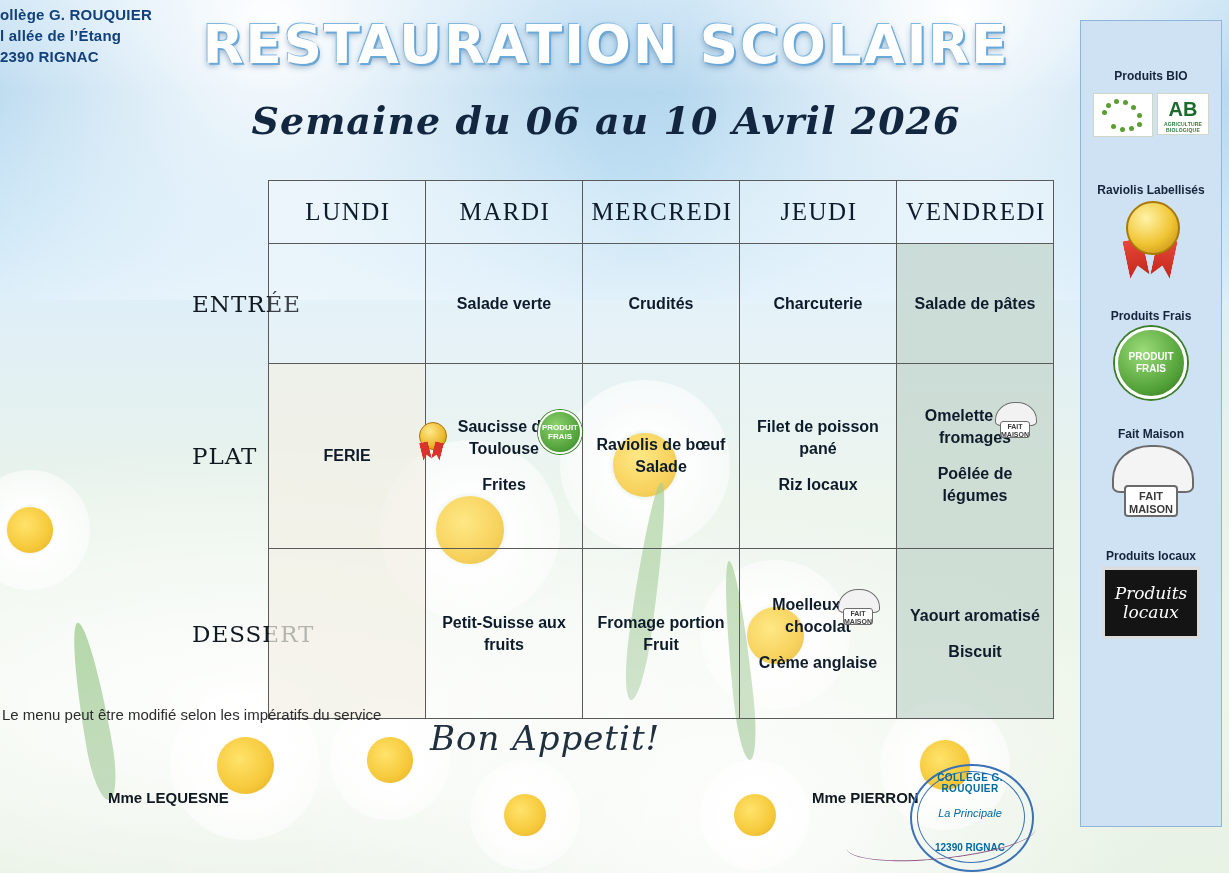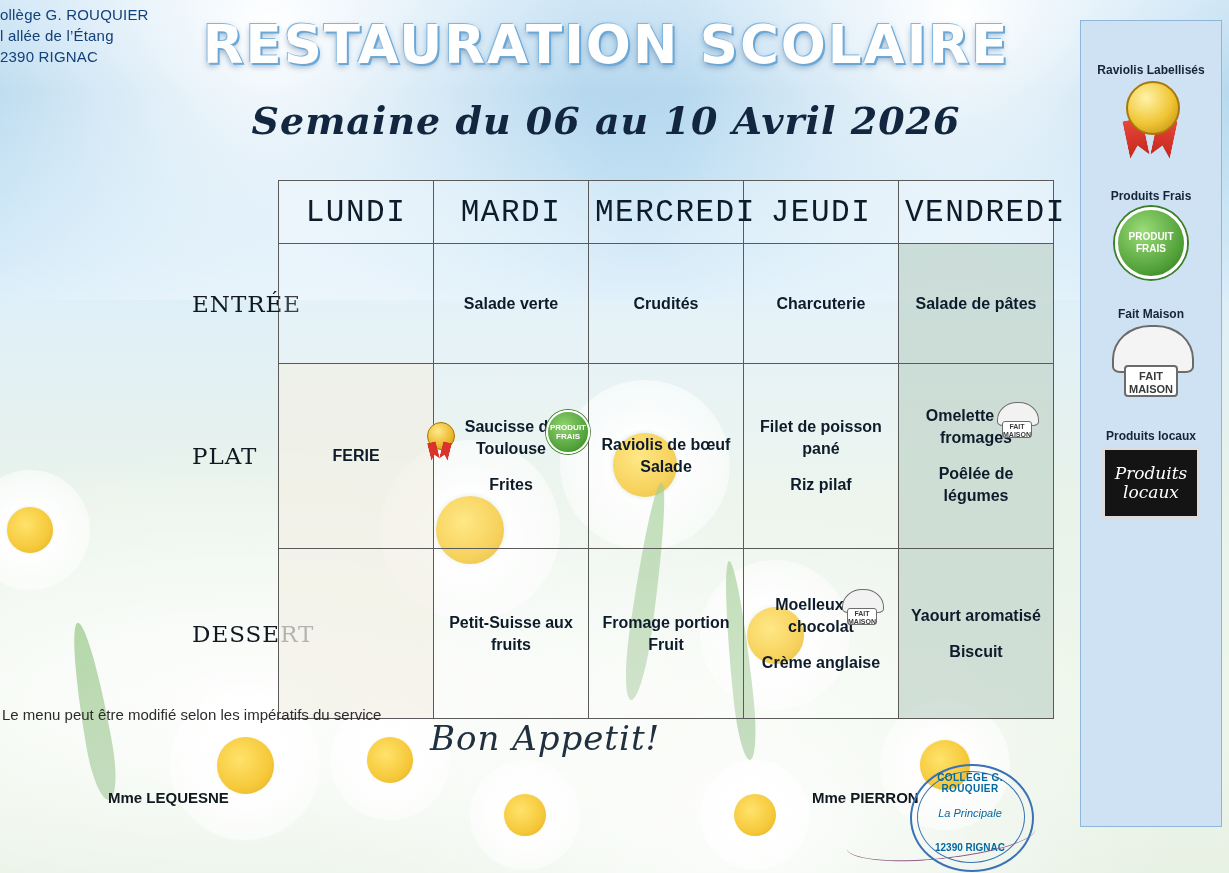--- a/index.html
+++ b/index.html
@@ -65,21 +65,21 @@
     transform-origin: bottom center;
     pointer-events: none;
   }
 
   
   .school-block {
     position: absolute;
     left: 0px;
     top: 4px;
     color: #12407a;
-    font-weight: normal;
+    font-weight: bold;
     font-size: 15px;
     line-height: 21px;
     letter-spacing: .2px;
   }
 
   .main-title {
     position: absolute;
     left: 186px;
     top: 14px;
     width: 840px;
@@ -135,25 +135,26 @@
     font-size: 23px;
     letter-spacing: 1px;
     font-weight: normal;
     color: #101820;
     width: 176px;
     text-align: left;
     padding-left: 24px;
   }
   .menu-table thead th {
     height: 54px;
-    font-family: Liberation Mono, monospace;
+    font-family: Liberation Serif, serif;
     font-weight: normal;
-    font-size: 31px;
+    font-size: 25px;
     letter-spacing: 1.5px;
     background: rgba(255,255,255,0.28);
+    padding-left: 8px;
   }
   .menu-table thead th.corner {
     border: none;
     background: transparent;
   }
   .col-day { width: 142px; }
 
   .cell { position: relative; }
   .cell .lines span { display: block; line-height: 22px; }
   .gap { height: 14px; }
@@ -558,21 +559,21 @@
           <div class="lines">
             <span>Raviolis de bœuf</span>
             <span>Salade</span>
           </div>
         </td>
         <td class="cell cell-plain">
           <div class="lines">
             <span>Filet de poisson</span>
             <span>pané</span>
             <span class="gap"></span>
-            <span>Riz pilaf</span>
+            <span>Riz locaux</span>
           </div>
         </td>
         <td class="cell cell-friday">
           <div class="lines">
             <span>Omelette aux</span>
             <span>fromages</span>
             <span class="gap"></span>
             <span>Poêlée de</span>
             <span>légumes</span>
           </div>
@@ -634,20 +635,41 @@
     <div class="ring"></div>
     <div class="ring2"></div>
     <div class="top-txt">COLLÈGE G. ROUQUIER</div>
     <div class="mid-txt">La Principale</div>
     <div class="bot-txt">12390 RIGNAC</div>
   </div>
   <div class="swirl" style="position:absolute;left:846px;top:818px;width:190px;height:40px;border-bottom:1.5px solid #8f5a86;border-radius:50%;transform:rotate(-6deg);"></div>
 
   <div class="legend">
 
+    <div class="legend-item" style="margin-top:48px;">
+      <h4>Produits BIO</h4>
+      <div class="ab-logo">
+        <div class="euro">
+          <div class="leafdot" style="left:8px; top:16px;"></div>
+          <div class="leafdot" style="left:12px; top:9px;"></div>
+          <div class="leafdot" style="left:20px; top:5px;"></div>
+          <div class="leafdot" style="left:29px; top:6px;"></div>
+          <div class="leafdot" style="left:37px; top:11px;"></div>
+          <div class="leafdot" style="left:43px; top:19px;"></div>
+          <div class="leafdot" style="left:43px; top:28px;"></div>
+          <div class="leafdot" style="left:35px; top:32px;"></div>
+          <div class="leafdot" style="left:26px; top:33px;"></div>
+          <div class="leafdot" style="left:17px; top:30px;"></div>
+        </div>
+        <div class="ab">
+          <span>AB</span>
+          <small>AGRICULTURE BIOLOGIQUE</small>
+        </div>
+      </div>
+    </div>
 
     <div class="legend-item" style="margin-top:42px;">
       <h4>Raviolis Labellisés</h4>
       <div class="medal-big">
         <div class="rib-l"></div>
           <div class="rib-r"></div>
           <div class="disc"></div>
       </div>
     </div>
 

